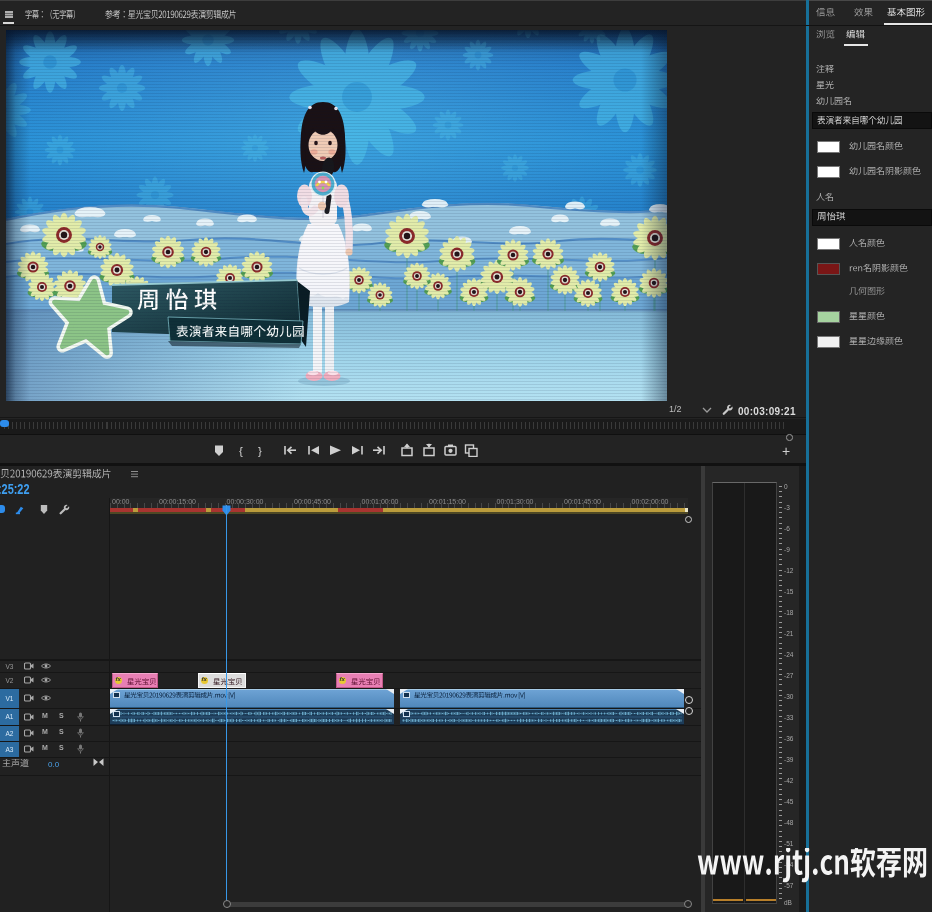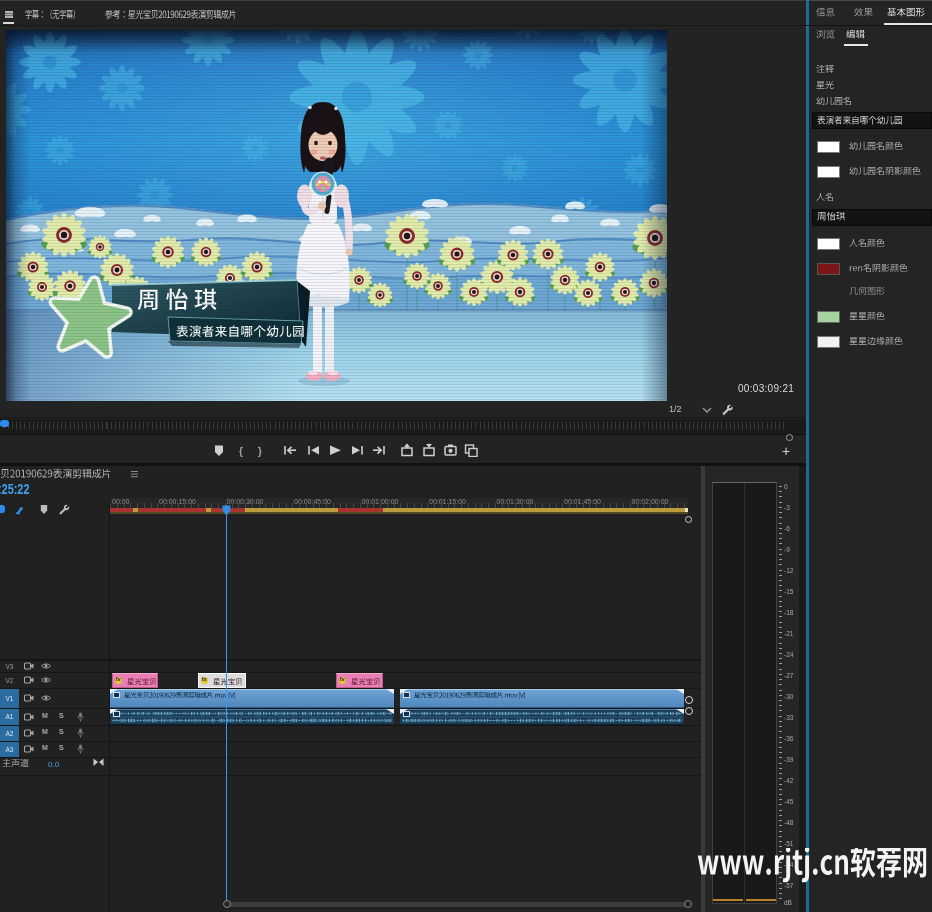--- a/index.html
+++ b/index.html
@@ -330,21 +330,21 @@
     </svg>
     <div class="abs" style="left:6px;top:30px;width:661px;height:371px;background:repeating-linear-gradient(180deg,rgba(8,16,44,0.10) 0 1px,rgba(0,0,0,0) 1px 3px)"></div>
     <div class="abs" style="left:0;top:417px;width:806px;height:1px;background:#161616"></div>
     <div class="abs" style="left:669px;top:404px;font-size:9px;color:#bdbdbd">1/2</div>
     <svg class="abs" style="left:702px;top:407px" width="10" height="7">
       <path d="M1,1 L5,5 L9,1" stroke="#9a9a9a" stroke-width="1.3" fill="none"></path>
     </svg>
     <svg class="abs" style="left:721px;top:403px" width="12.5" height="12.5" viewBox="0 0 14 14">
       <path d="M11.2,2.3 A3.1,3.1 0 0 0 7,6.3 L2.2,11.1 A1.25,1.25 0 0 0 4,12.9 L8.8,8.1 A3.1,3.1 0 0 0 12.8,3.9 L10.7,6 L8.9,5.9 L9,4.3 Z" fill="#c9c9c9"></path>
     </svg>
-    <div class="abs" style="left:738px;top:383px;font-size:10px;font-weight:normal;letter-spacing:0.3px;color:#dcdcdc">00:03:09:21</div>
+    <div class="abs" style="left:738px;top:406px;font-size:10px;font-weight:bold;letter-spacing:0.3px;color:#dcdcdc">00:03:09:21</div>
     <div class="abs" style="left:0;top:419px;width:806px;height:16px;background:#1a1a1a;border-bottom:1px solid #101010"></div>
     <div class="abs" style="left:4px;top:422px;width:782px;height:8px;background:repeating-linear-gradient(90deg,#3a3a3a 0 1px,transparent 1px 4.1px);height:7px"></div>
     <div class="abs" style="left:0;top:420px;width:9px;height:7px;border-radius:3px;background:#2d8ceb"></div>
     <div class="abs" style="left:786px;top:434px;width:6.5px;height:6.5px;border-radius:50%;border:1.3px solid #9a9a9a"></div>
     <svg class="abs" style="left:205px;top:443px" width="290" height="14" viewBox="0 0 290 14">
 <path d="M10,2.5 h8 v6.5 l-4,4 l-4,-4 Z" fill="#cfcfcf"></path>
 <text x="34" y="11.5" font-size="11.5" fill="#cfcfcf" font-family="Liberation Sans">{</text>
 <text x="53" y="11.5" font-size="11.5" fill="#cfcfcf" font-family="Liberation Sans">}</text>
 <g stroke="#cfcfcf" stroke-width="1.6" fill="none">
  <path d="M80,3 V11.5"></path>

